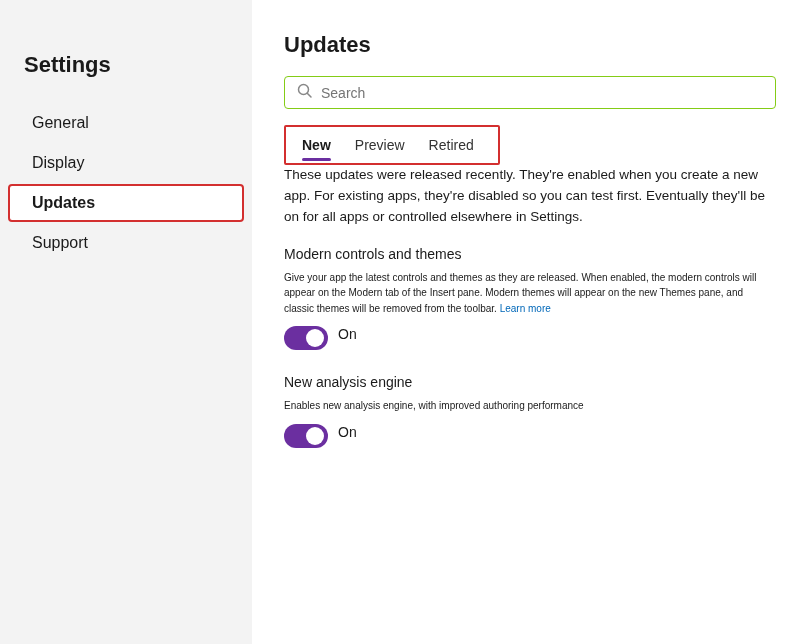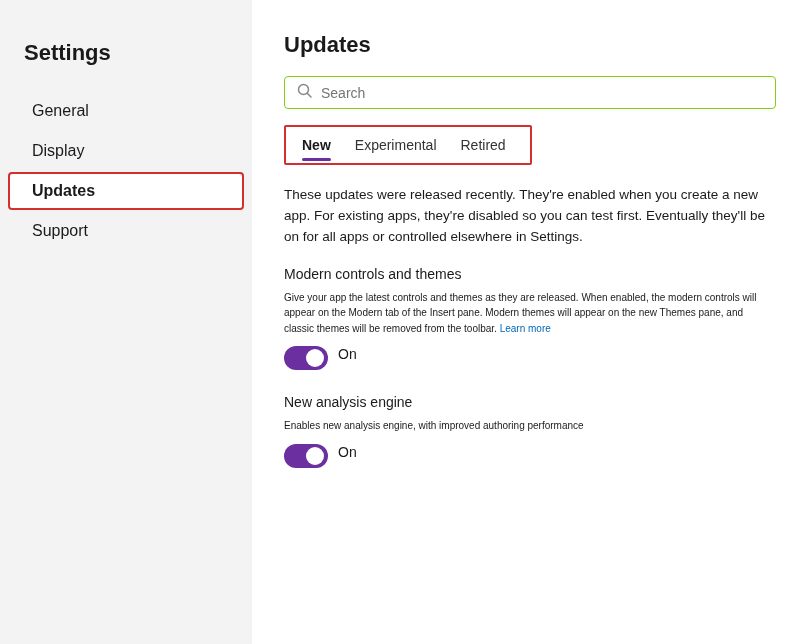--- a/index.html
+++ b/index.html
@@ -10,21 +10,21 @@
       display: flex;
       height: 644px;
       width: 801px;
       overflow: hidden;
     }
 
     
     .sidebar {
       width: 252px;
       background: #f3f3f3;
-      padding: 24px 0;
+      padding: 36px 0;
       flex-shrink: 0;
     }
     .sidebar-title {
       font-size: 22px;
       font-weight: 600;
       padding: 16px 24px 24px 24px;
       color: #1a1a1a;
     }
     .sidebar-item {
       padding: 10px 24px;
@@ -78,21 +78,20 @@
       margin-right: 8px;
       color: #888;
       flex-shrink: 0;
     }
 
     
     .tabs-container {
       display: flex;
       border: 2px solid #d32f2f;
       border-radius: 2px;
-      margin-bottom: 20px;
       width: fit-content;
       padding: 6px 12px 2px 4px;
       gap: 0;
     }
     .tab {
       padding: 4px 12px 8px 12px;
       font-size: 14px;
       cursor: pointer;
       color: #333;
       position: relative;
@@ -215,21 +214,21 @@
       </svg>
     </span>
     <input type="text" placeholder="Search" style="">
   </div>
 
   <div class="tabs-container">
     <div class="tab active">
       <span>New</span>
     </div>
     <div class="tab">
-      <span>Experimental</span>
+      <span>Preview</span>
     </div>
     <div class="tab">
       <span>Retired</span>
     </div>
   </div>
 
   <p class="description">These updates were released recently. They're enabled when you create a new app. For existing apps, they're disabled so you can test first. Eventually they'll be on for all apps or controlled elsewhere in Settings.</p>
 
   <div class="feature-section">
     <div class="feature-title">Modern controls and themes</div>

